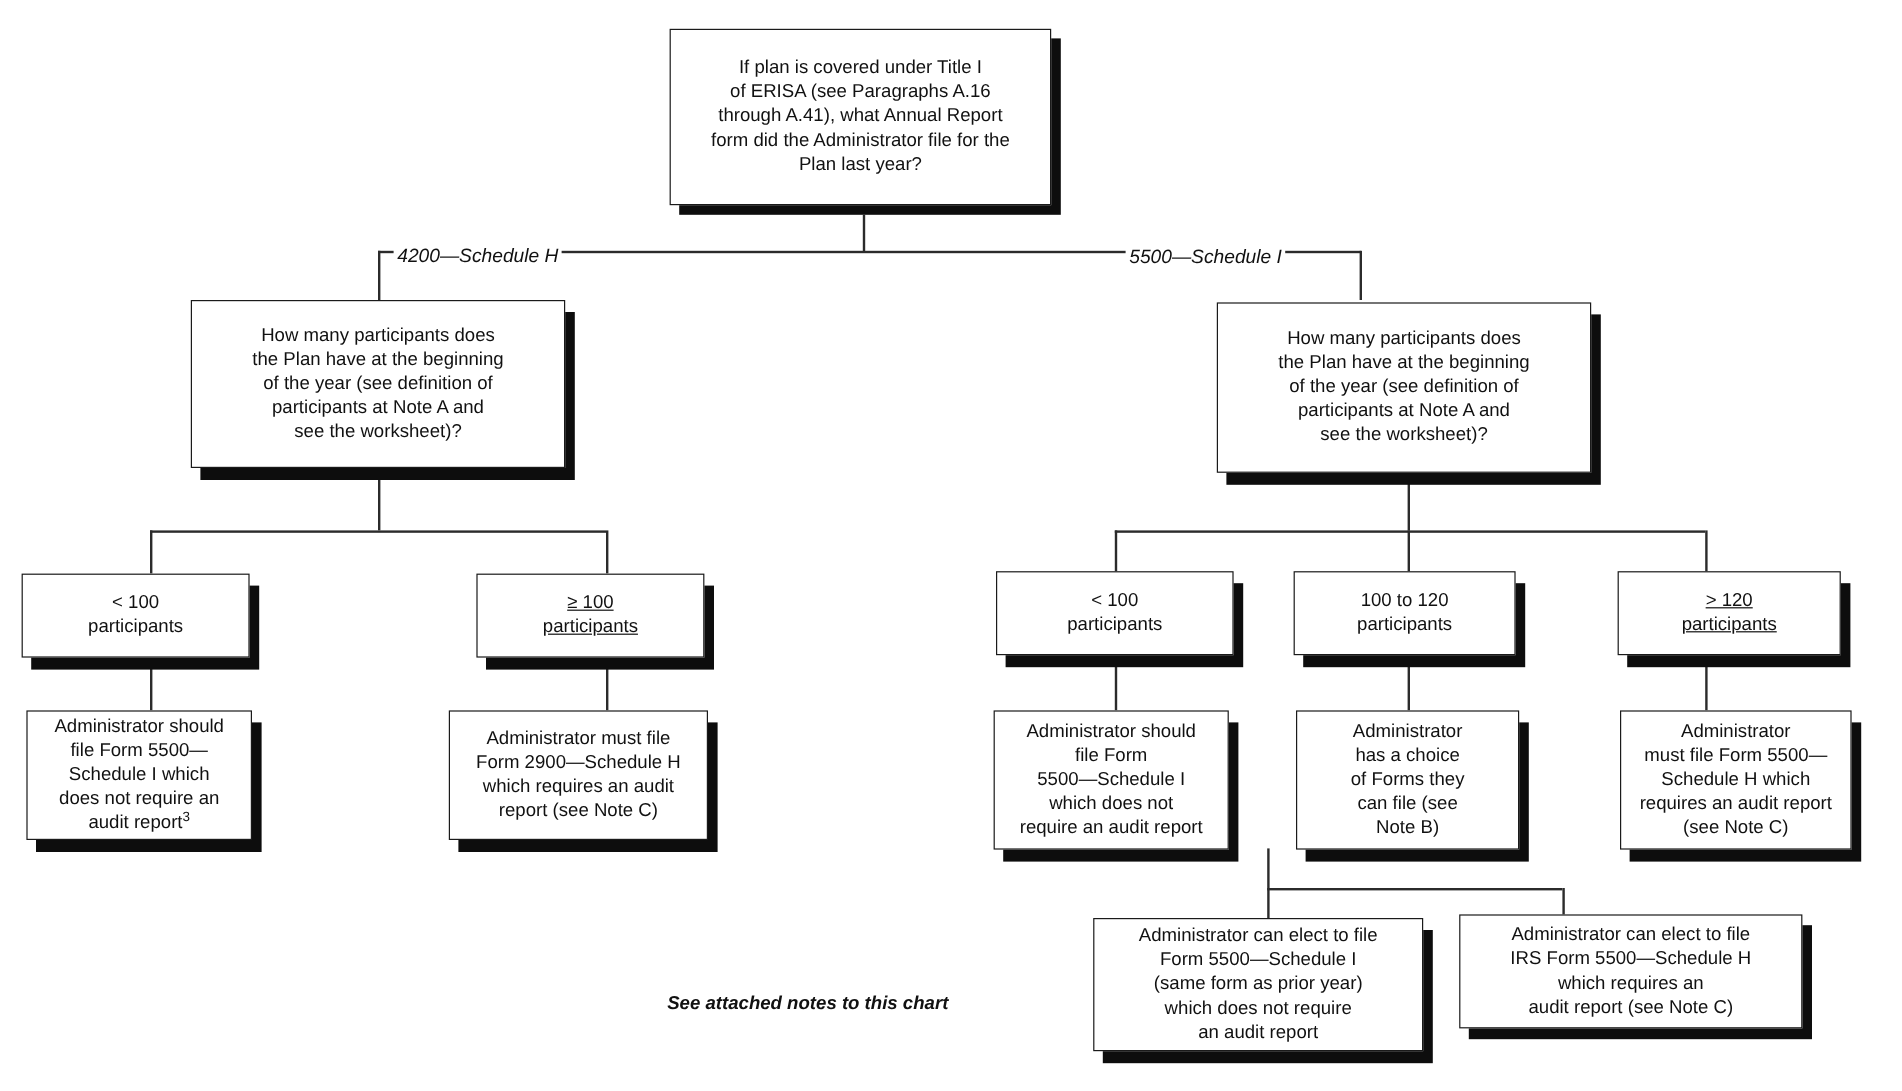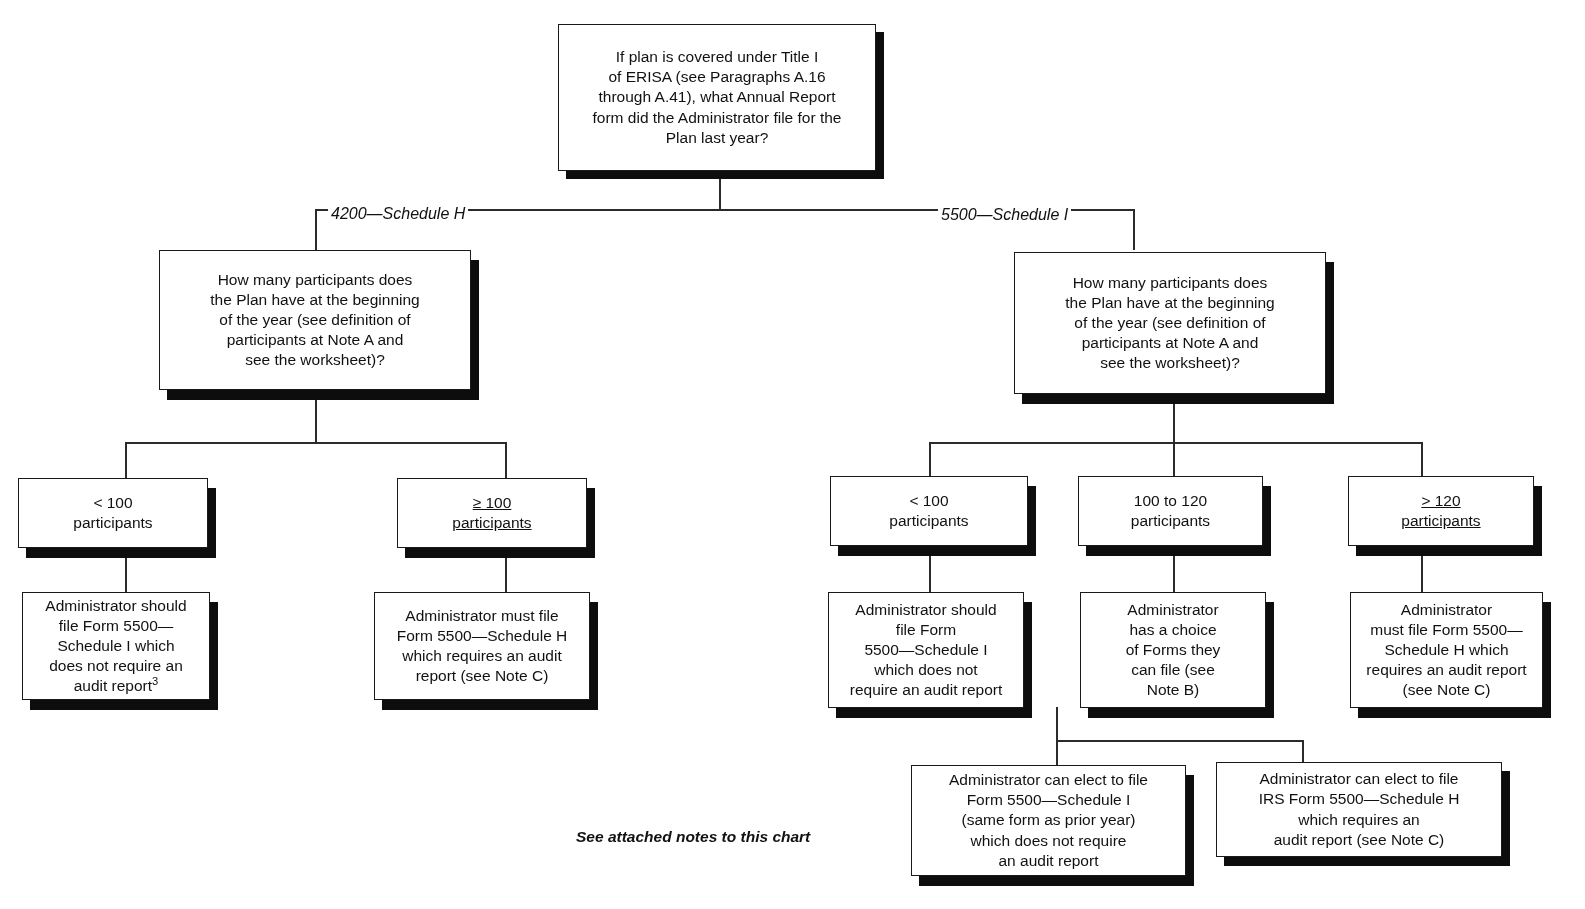--- a/index.html
+++ b/index.html
@@ -72,21 +72,20 @@
 
   
   .footnote {
     position: absolute;
     font-style: italic;
     font-weight: bold;
     font-size: 15.5px;
     color: #111111;
     white-space: nowrap;
     z-index: 4;
-    margin-left: 20px;
   }
 
   sup {
     font-size: 0.72em;
     vertical-align: super;
     line-height: 0;
   }
 </style>
 </head>
 <body>
@@ -191,21 +190,21 @@
   <div class="node" style="left:22px; top:592px; width:188px; height:108px;">
     <span class="txt"><span>Administrator should
 file Form 5500—
 Schedule I which
 does not require an
 audit report</span><sup>3</sup></span>
   </div>
 
   <div class="node" style="left:374px; top:592px; width:216px; height:108px;">
     <span class="txt">Administrator must file
-Form 5500—Schedule H
+Form 2900—Schedule H
 which requires an audit
 report (see Note C)</span>
   </div>
 
   <div class="node" style="left:828px; top:592px; width:196px; height:116px;">
     <span class="txt">Administrator should
 file Form
 5500—Schedule I
 which does not
 require an audit report</span>

